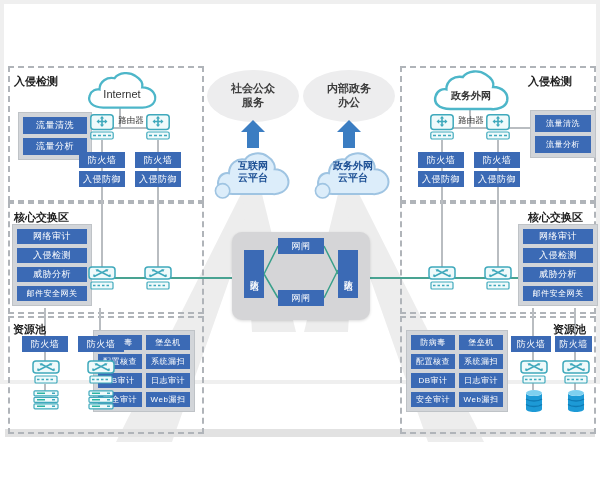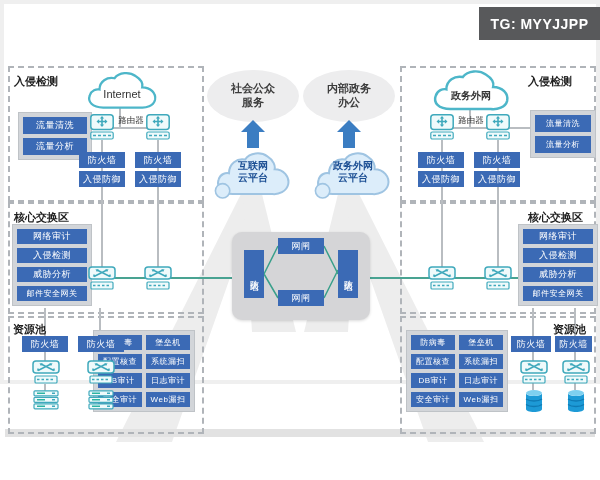--- a/index.html
+++ b/index.html
@@ -42,23 +42,20 @@
 
 <div id="canvas">
 
   <div class="beam" style="clip-path:polygon(243px 190px,261px 190px,172px 442px,116px 442px);"></div>
   <div class="beam" style="clip-path:polygon(243px 190px,261px 190px,296px 332px,252px 332px);"></div>
   <div class="beam" style="clip-path:polygon(339px 190px,357px 190px,348px 332px,304px 332px);"></div>
   <div class="beam" style="clip-path:polygon(339px 190px,357px 190px,484px 442px,428px 442px);"></div>
   <div class="frame"></div>
   <div class="strip"></div>
 
-  <div class="badge" style="left:479px;top:7px;width:121px;height:33px;font-size:14px;">
-    <span>TG: MYYJJPP</span>
-  </div>
 
   <div class="zone" style="left:8px;top:66px;width:192px;height:132px;"></div>
   <div class="zone" style="left:400px;top:66px;width:192px;height:132px;"></div>
   <div class="zone" style="left:8px;top:202px;width:192px;height:108px;"></div>
   <div class="zone" style="left:400px;top:202px;width:192px;height:108px;"></div>
   <div class="zone" style="left:8px;top:316px;width:192px;height:114px;"></div>
   <div class="zone" style="left:400px;top:316px;width:192px;height:114px;"></div>
 
   <div class="ztitle" style="left:14px;top:74px;">入侵检测</div>
   <div class="ztitle" style="left:528px;top:74px;">入侵检测</div>

